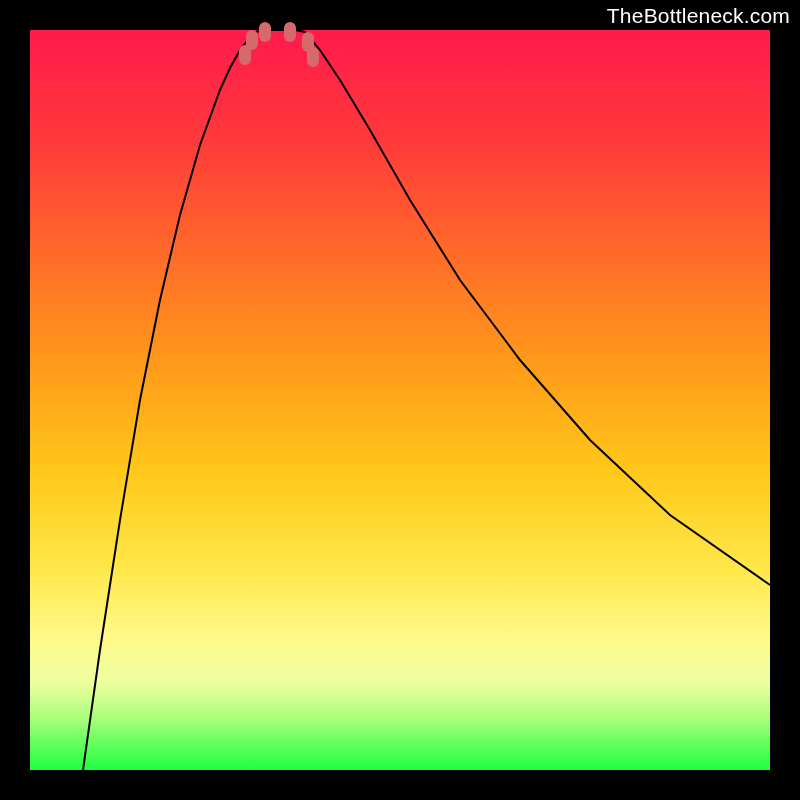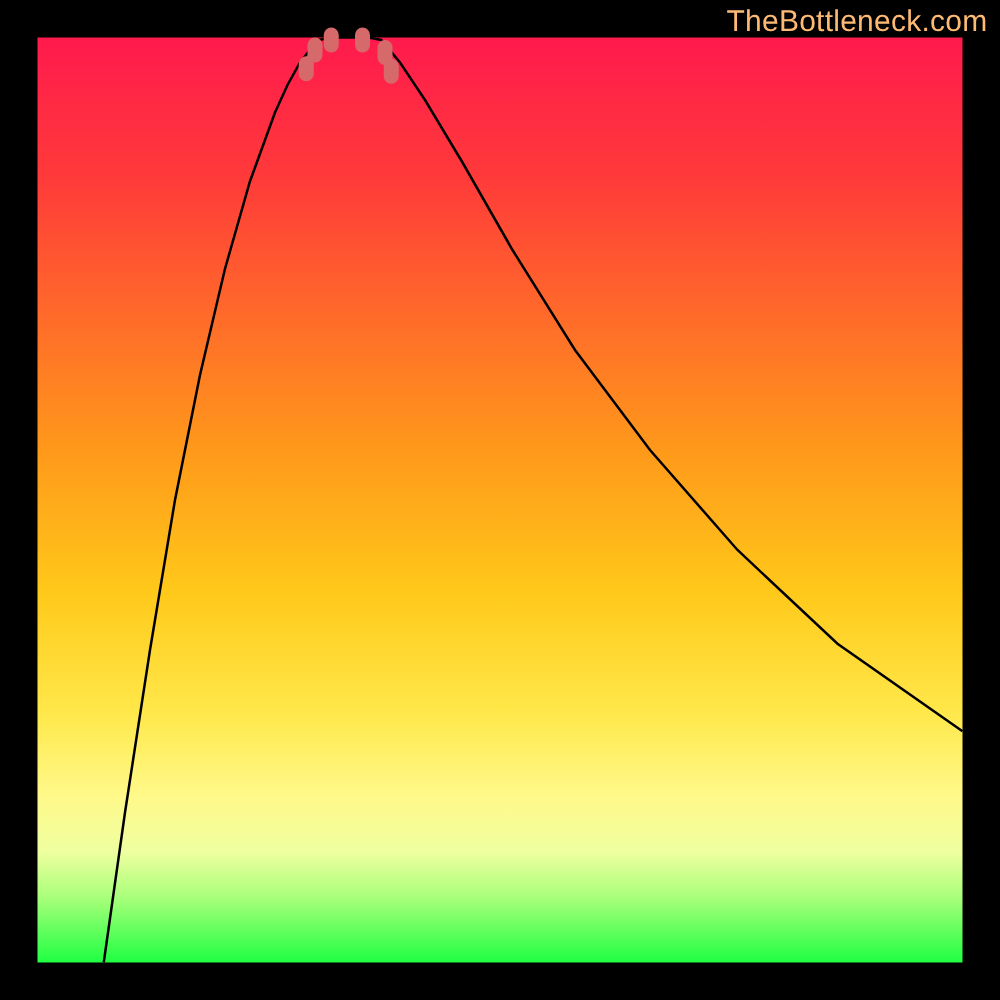--- a/index.html
+++ b/index.html
@@ -26,22 +26,22 @@
       #ffe84a 73%,
       #fff98a 82%,
       #efffa0 88%,
       #a8ff7a 93%,
       #1fff42 100%);
   }
   .watermark {
     position: absolute;
     top: 4px;
     right: 10px;
-    font-size: 24px;
-    color: #fdba74;
+    font-size: 21px;
+    color: #ffffff;
     font-weight: 400;
     letter-spacing: 0.2px;
   }
   svg.curve {
     position: absolute;
     left: 0; top: 0;
     width: 100%;
     height: 100%;
     overflow: visible;
   }

